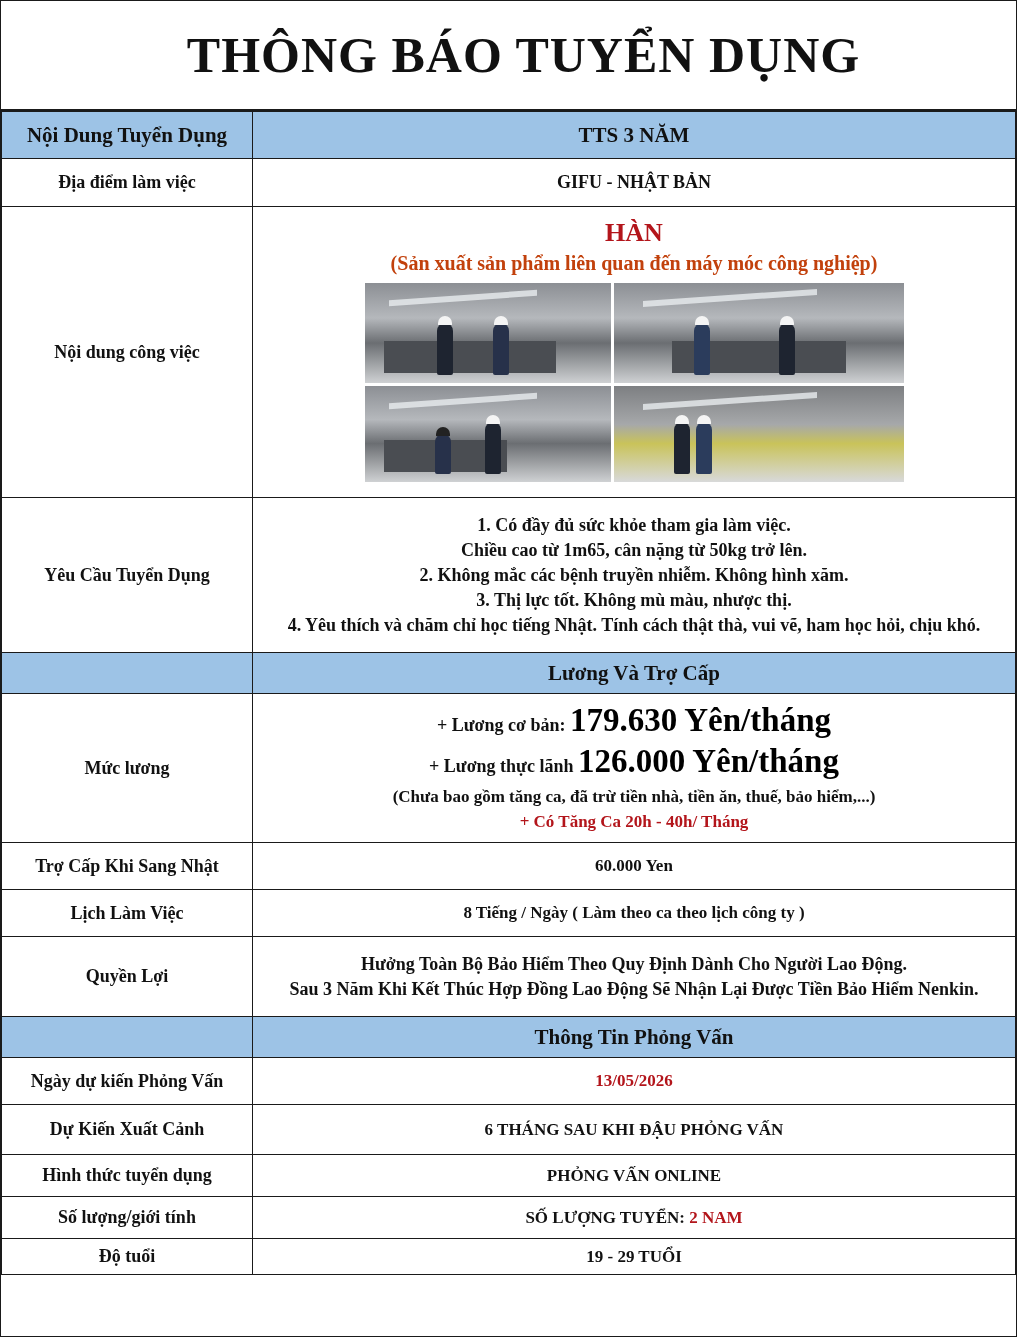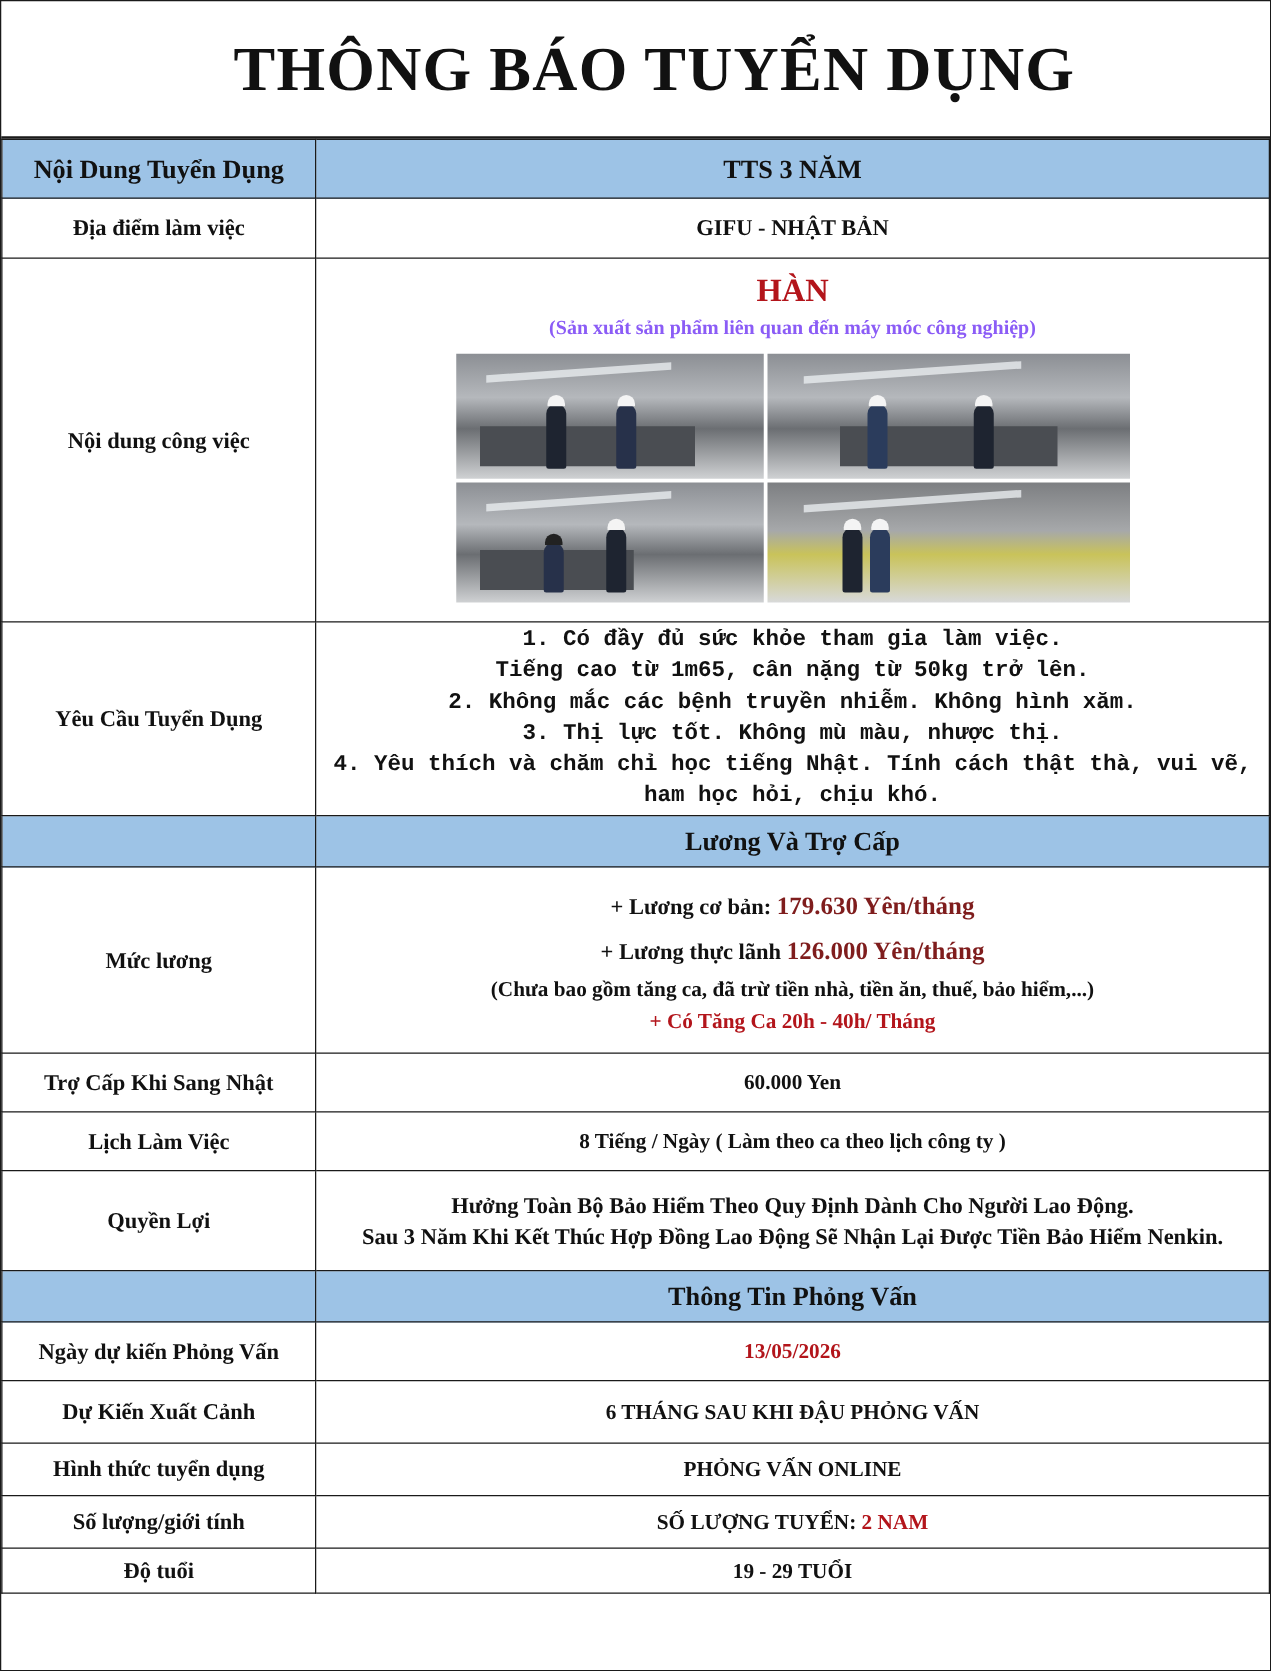--- a/index.html
+++ b/index.html
@@ -6,30 +6,30 @@
   body { width:1017px; height:1337px; overflow:hidden; font-family:"Liberation Serif","DejaVu Serif",serif; color:#111; }
   .sheet { position:relative; width:1015px; height:1335px; border:1px solid #1a1a1a; }
   .title { height:108px; display:flex; align-items:center; justify-content:center; font-weight:bold; font-size:50px; letter-spacing:1px; border-bottom:2px solid #1a1a1a;padding-left:30px; }
   table { border-collapse:collapse; width:1015px; table-layout:fixed; }
   td { border:1px solid #1a1a1a; text-align:center; vertical-align:middle; font-weight:bold; padding:0 4px; }
   td.lbl { width:242px; font-size:18px; }
   td.val { font-size:18px; }
   tr.hdr td { background:#9dc3e6; font-size:21px; }
   .red { color:#b3151b; }
   .job-title { color:#b3151b; font-size:26px; line-height:32px; }
-  .job-sub { color:#8b5cf6; font-size:16px; line-height:28px; margin-bottom:6px; }
+  .job-sub { color:#c2410c; font-size:20px; line-height:28px; margin-bottom:6px; }
   .photos { display:grid; grid-template-columns:246px 290px; grid-template-rows:100px 96px; gap:3px; width:539px; margin:0 auto 6px; }
   .photo { position:relative; overflow:hidden; background:linear-gradient(180deg,#8c8f94 0%,#b5b8bc 35%,#6b6e72 60%,#cfd1d3 100%); }
   .photo .light { position:absolute; width:60%; height:6px; background:#e8ecef; top:12px; left:10%; transform:skewY(-4deg); opacity:.8; }
   .photo .machine { position:absolute; bottom:10px; left:8%; width:70%; height:32px; background:#4a4d52; }
   .photo .person { position:absolute; bottom:8px; width:16px; height:52px; background:#1e2430; border-radius:8px 8px 2px 2px; }
   .photo .helmet { position:absolute; width:14px; height:9px; background:#f4f4f4; border-radius:8px 8px 0 0; }
-  .req { font-size:17px; line-height:25px;font-family:Liberation Mono, monospace; }
+  .req { font-size:17px; line-height:25px; }
   .sal-line { font-size:18px; line-height:36px; }
-  .sal-big { color:#7f1d1d; font-size:20px; }
+  .sal-big { color:#000000; font-size:33px; }
   .sal-note { font-size:17px; line-height:25px; }
   .sal-ot { color:#b3151b; font-size:17px; line-height:25px; }
   .ben { font-size:17px; line-height:25px; }
 </style>
 </head>
 <body>
 
 <div class="sheet">
   <div class="title">THÔNG BÁO TUYỂN DỤNG</div>
 
@@ -80,21 +80,21 @@
             <div class="person" style="left:82px;background:#2b3c5c"></div>
                 <div class="helmet" style="left:83px;bottom:58px"></div>
           </div>
         </div>
       </td>
     </tr>
     <tr style="height:155px">
       <td class="lbl">Yêu Cầu Tuyển Dụng</td>
       <td class="val req">
         <div>1. Có đầy đủ sức khỏe tham gia làm việc.</div>
-        <div>Tiếng cao từ 1m65, cân nặng từ 50kg trở lên.</div>
+        <div>Chiều cao từ 1m65, cân nặng từ 50kg trở lên.</div>
         <div>2. Không mắc các bệnh truyền nhiễm. Không hình xăm.</div>
         <div>3. Thị lực tốt. Không mù màu, nhược thị.</div>
         <div>4. Yêu thích và chăm chỉ học tiếng Nhật. Tính cách thật thà, vui vẽ, ham học hỏi, chịu khó.</div>
       </td>
     </tr>
     <tr class="hdr" style="height:41px">
       <td class="lbl"></td>
       <td class="val">Lương Và Trợ Cấp</td>
     </tr>
     <tr style="height:149px">

